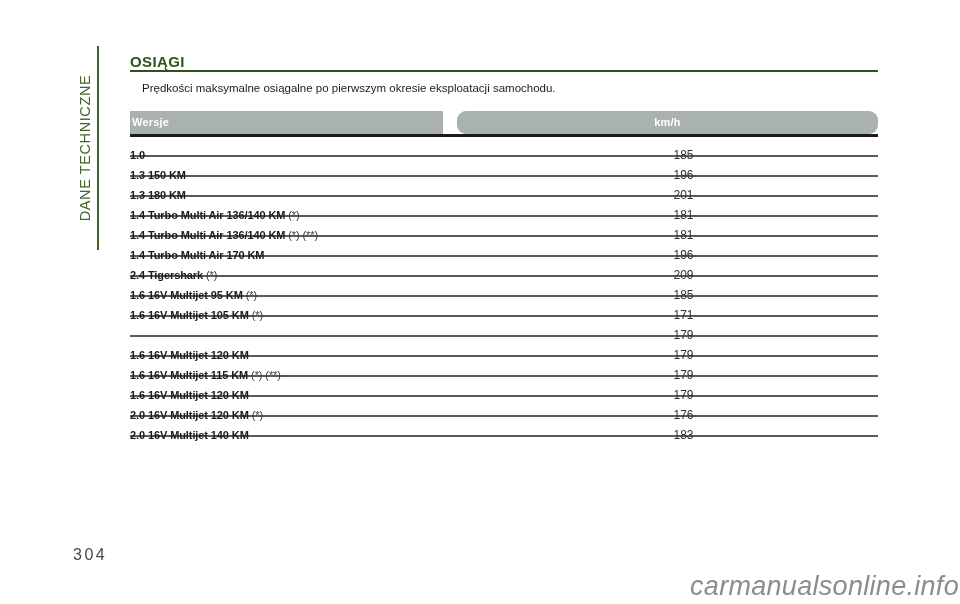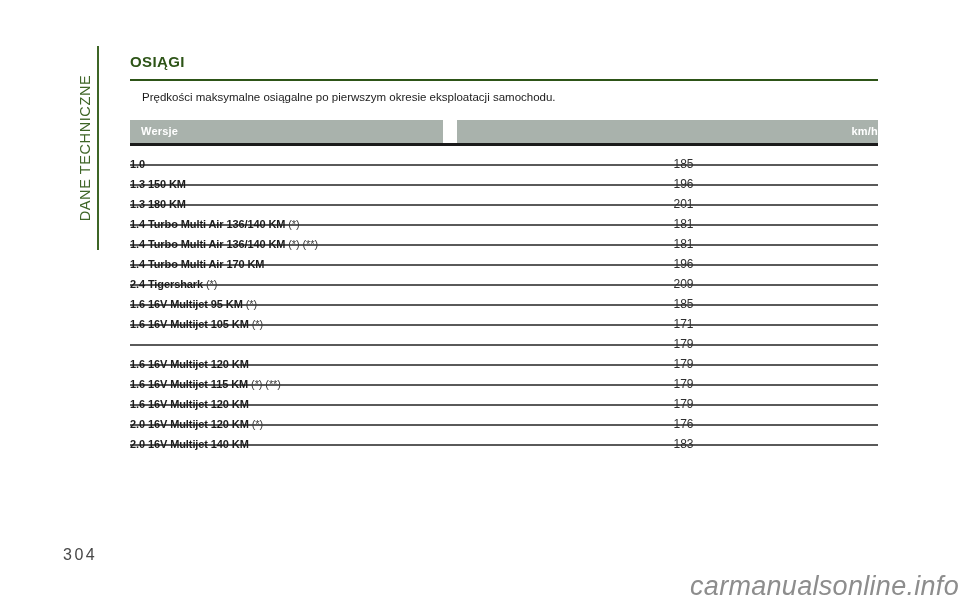--- a/index.html
+++ b/index.html
@@ -42,21 +42,21 @@
     top:53px;
     width:748px;
   }
   .section-title{
     font-size:15px;
     font-weight:bold;
     letter-spacing:0.4px;
     line-height:17px;
     color:var(--accent-green);
     border-bottom:2px solid var(--accent-green);
-    padding-bottom:9px;
+    padding-bottom:0;
   }
   .section-desc{
     margin-top:10px;
     font-size:11.5px;
     line-height:13px;
     color:var(--text-dark);
     margin-left:12px;
   }
   .perf-table{
     margin-top:16px;
@@ -70,25 +70,26 @@
   .th{
     background:var(--header-bg);
     color:#ffffff;
     font-size:11px;
     font-weight:bold;
     line-height:23px;
     letter-spacing:0.2px;
   }
   .th-versions{
     flex:0 0 313px;
-    padding-left:11px;
+    padding-left:2px;
   }
   .th-kmh{
     flex:1 1 auto;
-    text-align:right;
+    text-align:center;
+    border-radius:9px;
   }
   .header-rule{
     height:3px;
     background:var(--rule-dark);
   }
   .row{
     position:relative;
     height:14px;
     border-bottom:2px solid var(--separator);
     margin-top:6px;
@@ -113,21 +114,21 @@
     left:343px;
     width:421px;
     top:0;
     line-height:24px;
     font-size:12px;
     text-align:center;
     color:var(--value-gray);
   }
   .page-number{
     position:absolute;
-    left:63px;
+    left:73px;
     top:546px;
     font-size:16px;
     letter-spacing:2.5px;
     color:#474747;
   }
   .watermark{
     position:absolute;
     right:1px;
     top:571px;
     font-size:27px;

